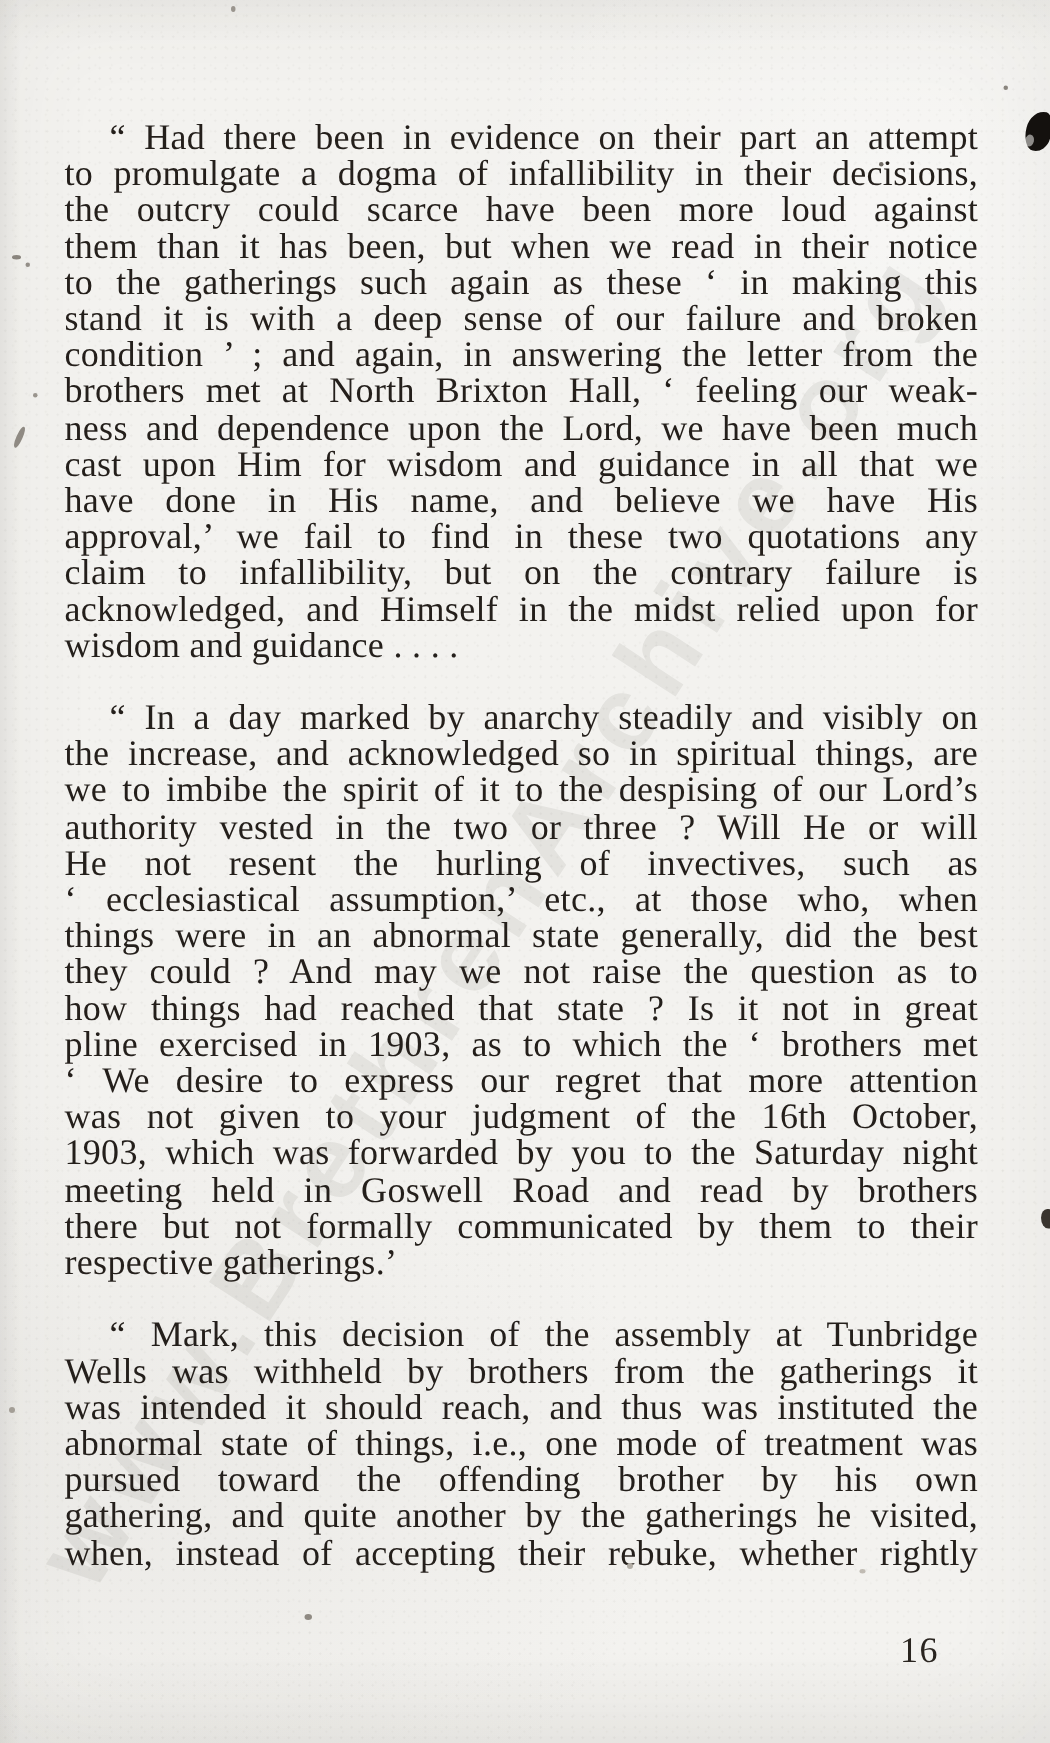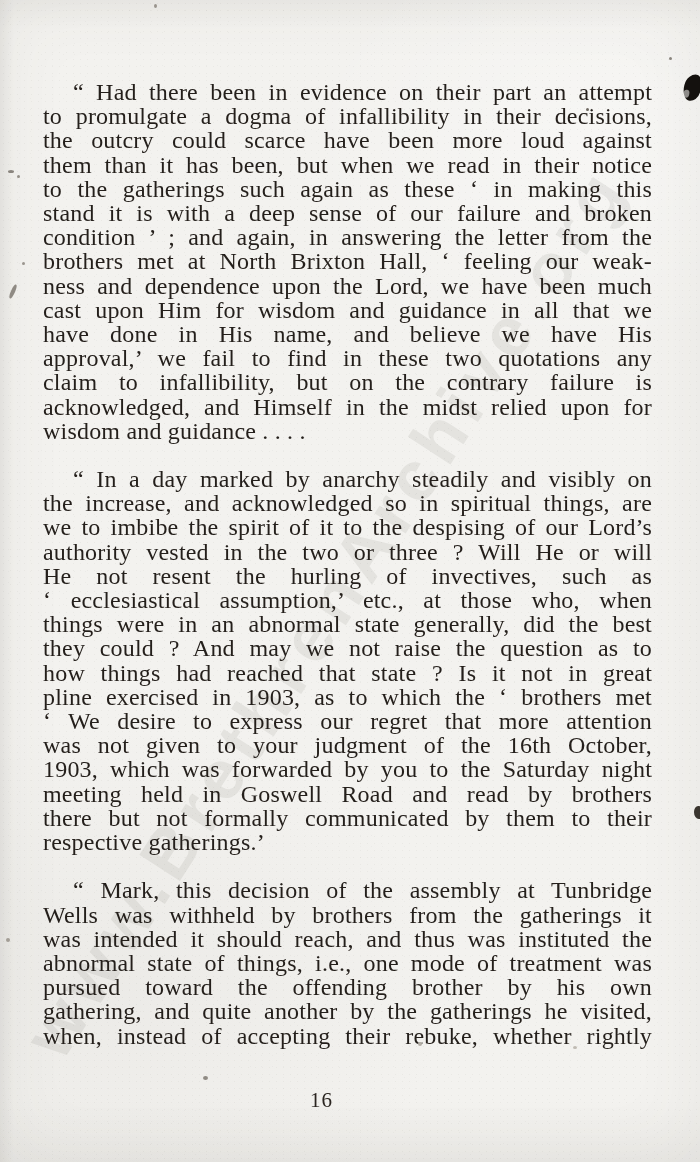--- a/index.html
+++ b/index.html
@@ -39,21 +39,21 @@
     font-size:24px;line-height:24.2px;color:#241f1b;
     letter-spacing:0.2px;
   }
   .para{margin-top:24px;}
   .para:first-child{margin-top:0;}
   .line{text-align:justify;text-align-last:justify;}
   .line.last{text-align-last:left;}
   .line.first{text-indent:30px;}
   .page-number{
     position:absolute;left:43px;top:1088px;width:609px;z-index:2;
-    text-align:center;font-size:21px;color:#2a2520;
+    text-align:right;font-size:24px;color:#2a2520;
     transform:translateX(-26px);letter-spacing:1px;
   }
   .speck{position:absolute;background:#666;border-radius:50%;z-index:3;pointer-events:none;}
   .ink-blob{
     position:absolute;left:684px;top:74px;width:17px;height:27px;z-index:3;
     background:#14110e;border-radius:62% 38% 55% 45% / 48% 60% 40% 52%;
     transform:rotate(14deg);pointer-events:none;
   }
   .ink-blob::after{
     content:"";position:absolute;left:1px;bottom:2px;width:6px;height:8px;

